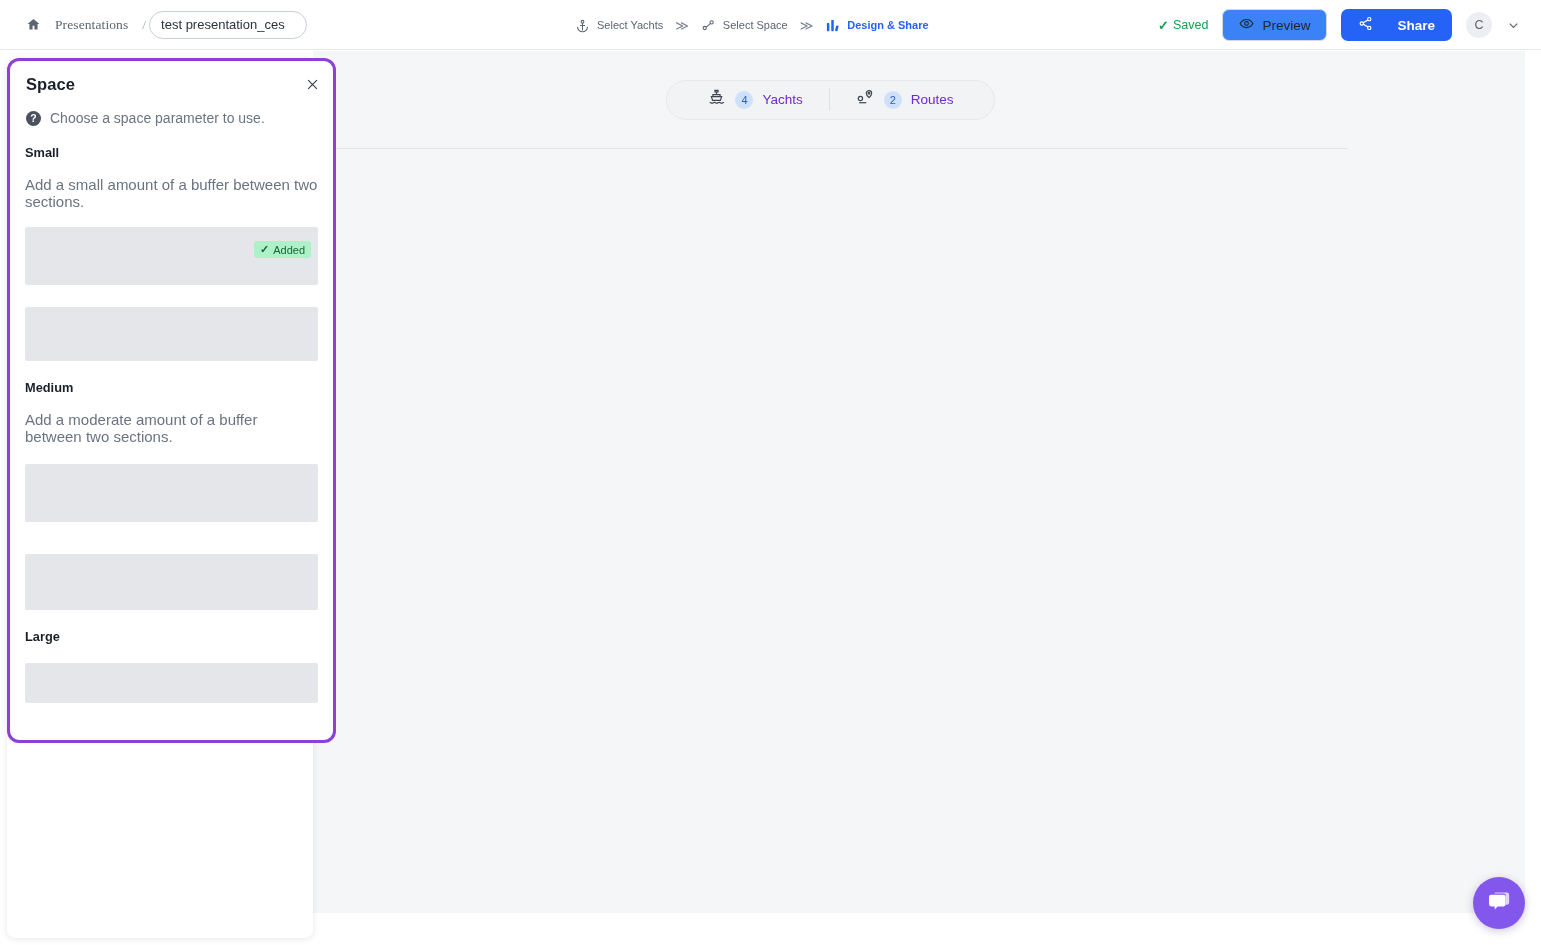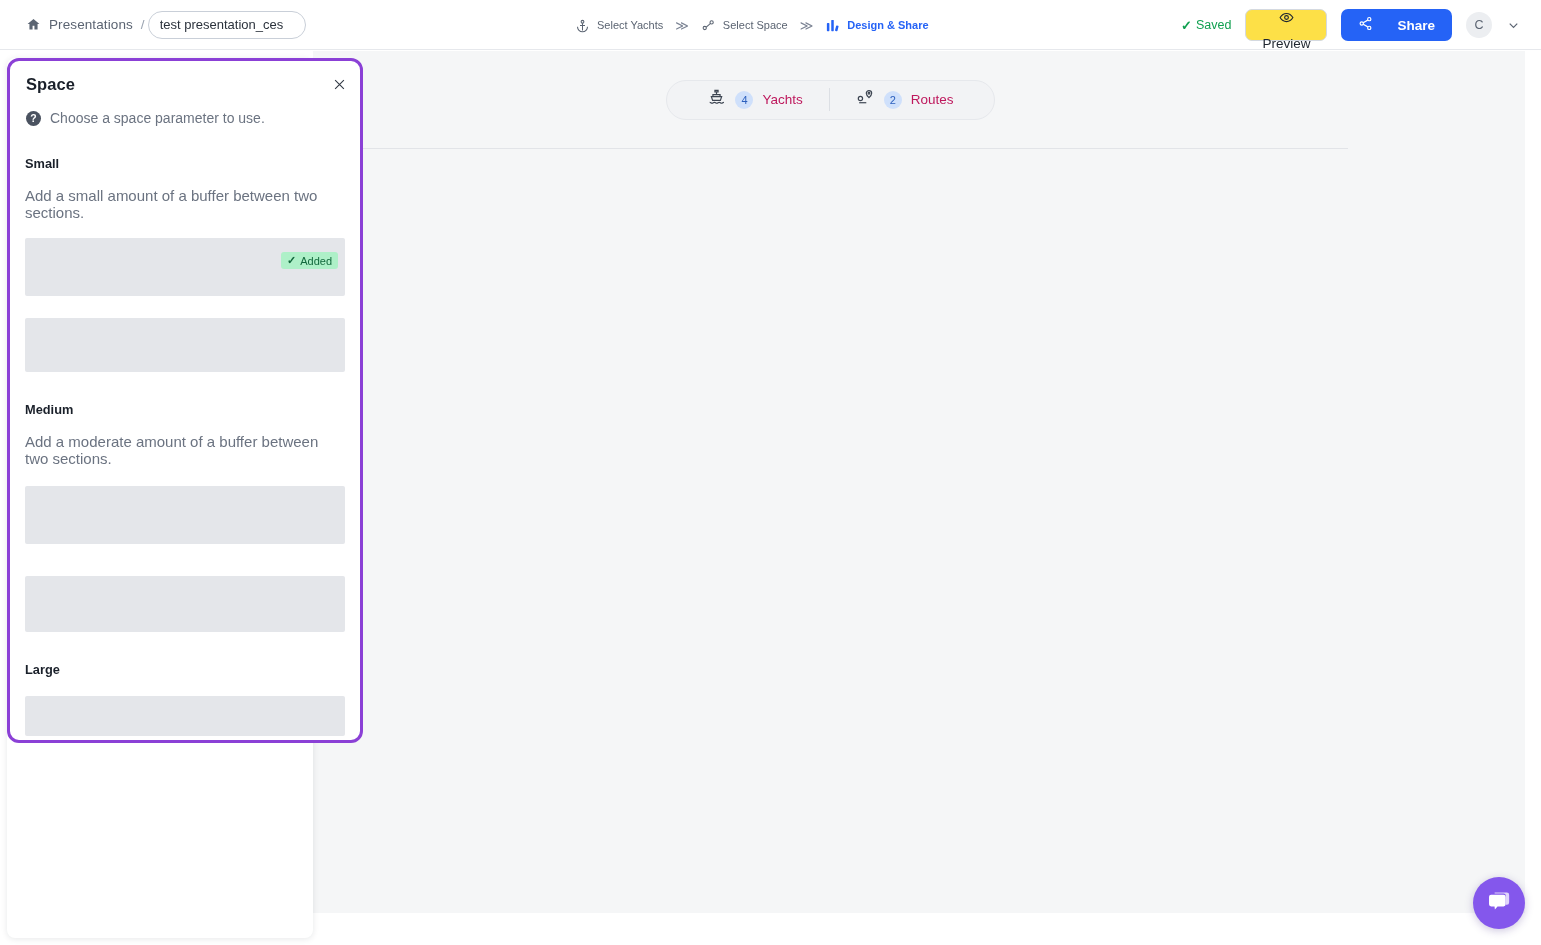--- a/index.html
+++ b/index.html
@@ -14,21 +14,21 @@
   .header {
     position: absolute; top: 0; left: 0;
     width: 1541px; height: 50px;
     background: #ffffff;
     border-bottom: 1px solid #e6e8ec;
     display: flex; align-items: center;
     z-index: 40;
   }
   .breadcrumb {
     display: flex; 
-    gap: 8px; padding-left: 26px;
+    gap: 14px; padding-left: 26px; font-family: Liberation Serif, serif;
   }
   .home-icon { width: 15px; height: 15px; display: block; color: #5b6472; }
   .bc-link {
     font-size: 13.5px; color: #5b6472; letter-spacing: .1px;
   }
   .bc-sep { font-size: 13.5px; color: #9aa3b0; }
   .title-input {
     margin-left: 3px;
     width: 158px; height: 28px;
     border: 1px solid #c9cfd8; border-radius: 14px;
@@ -58,24 +58,23 @@
   }
   .saved {
     display: flex; align-items: center; gap: 4px;
     color: #10a050; font-size: 12.5px;
   }
   .saved .chk { font-size: 13px; font-weight: bold; }
   .btn-preview {
     display: flex; align-items: center; gap: 8px;
     height: 32px; padding: 0 16px;
     border: 1px solid #d4d9e0; border-radius: 7px;
-    background: #fde047; color: #1f2630;
+    background: #3b82f6; color: #1f2630;
     font-size: 13.5px; font-family: "Liberation Sans", sans-serif;
     cursor: pointer;
-    flex-direction: column;
   }
   .btn-share {
     display: flex; align-items: center; gap: 24px;
     height: 32px; padding: 0 17px;
     border: none; border-radius: 7px;
     background: #2563f6; color: #fff;
     font-size: 13.5px; font-weight: bold;
     font-family: "Liberation Sans", sans-serif;
     cursor: pointer;
   }
@@ -103,21 +102,21 @@
     height: 40px; padding: 0 14px;
     background: #f2f3f5;
     border: 1px solid #e6e8ec;
     border-radius: 20px;
   }
   .toggle-seg {
     display: flex; align-items: center; gap: 9px;
     padding: 0 26px; cursor: pointer;
   }
   .toggle-seg + .toggle-seg { border-left: 1px solid #dcdfe4; }
-  .seg-label { font-size: 13.5px; color: #be185d; }
+  .seg-label { font-size: 13.5px; color: #6d28d9; }
   .count-badge {
     min-width: 18px; height: 18px; padding: 0 5px;
     border-radius: 9px; background: #cfe0fb; color: #2b5fbd;
     font-size: 11px; display: flex; align-items: center; justify-content: center;
   }
   .divider-line {
     position: absolute; left: 0; top: 97px;
     width: 1035px; height: 1px; background: #e2e4e8;
   }
 
@@ -127,21 +126,21 @@
     width: 306px; height: 880px;
     background: #ffffff;
     border-radius: 8px;
     box-shadow: 0 1px 6px rgba(20,25,35,.10);
     z-index: 50;
   }
 
   
   .popover {
     position: absolute; left: 7px; top: 58px;
-    width: 356px; height: 685px;
+    width: 329px; height: 685px;
     background: #ffffff;
     border: 3px solid #8b40d6;
     border-radius: 12px;
     z-index: 60;
     overflow: hidden;
   }
   .pop-head {
     position: relative;
     padding: 14px 16px 0 16px;
   }
@@ -164,21 +163,21 @@
     background: #4a5260; color: #fff;
     font-size: 10.5px; font-weight: bold;
     display: flex; align-items: center; justify-content: center;
     flex: none;
   }
   .pop-hint-text { font-size: 14px; color: #6b7381; }
 
   .pop-body { padding: 0 15px; }
   .sec-title {
     font-size: 12.8px; font-weight: bold; color: #1a202a;
-    margin-top: 30px;
+    margin-top: 19px;
   }
   .sec-desc {
     font-size: 15px; color: #6b7381; margin-top: 16px;
   }
   .skel {
     background: #e4e6ea;
     border-radius: 2px;
     margin-top: 14px;
     cursor: pointer;
     position: relative;

